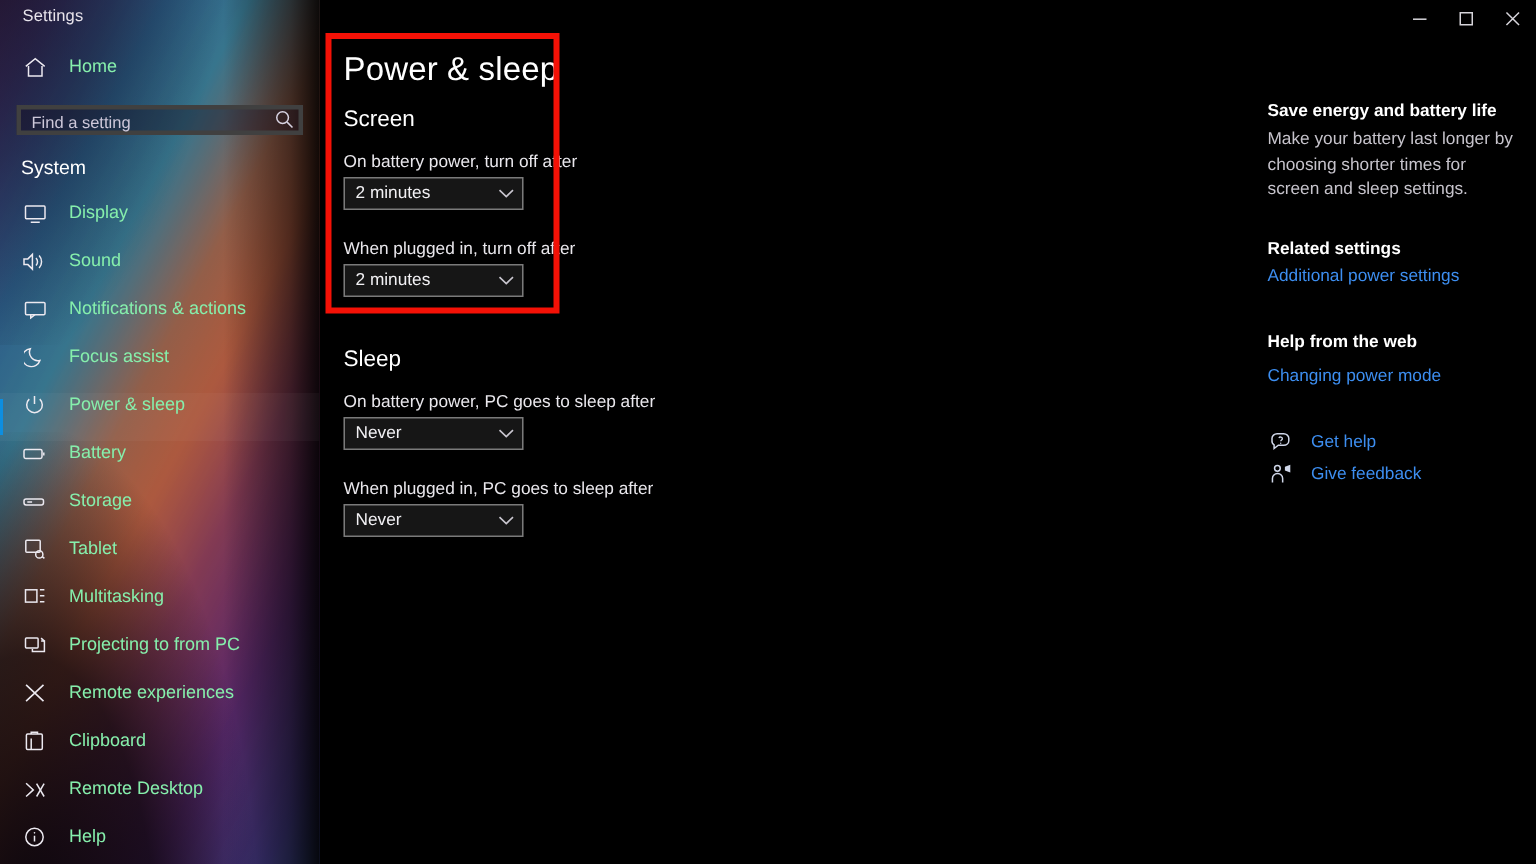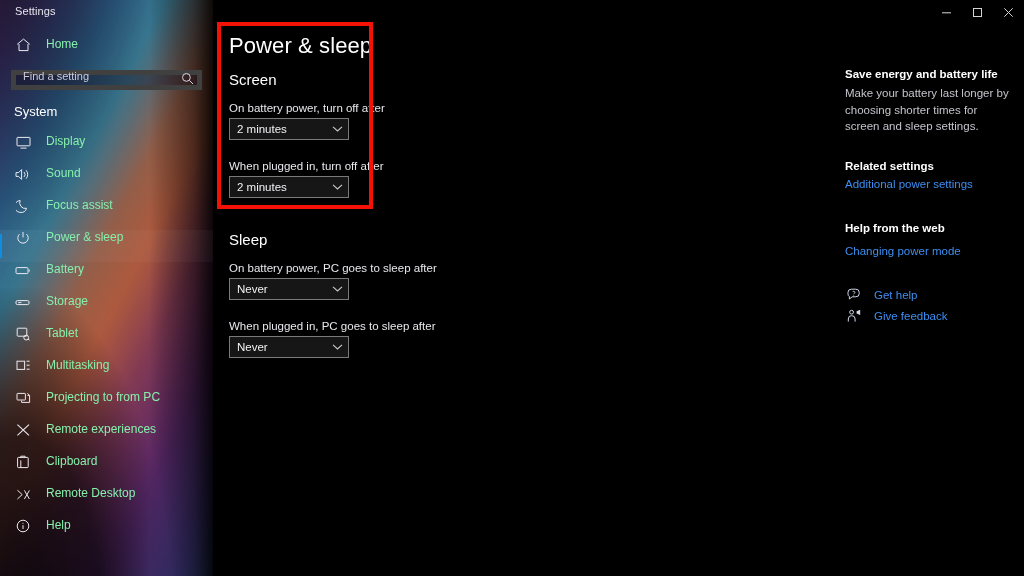--- a/index.html
+++ b/index.html
@@ -90,23 +90,23 @@
   }
   .nav-row .ic svg { display:block; }
   .nav-row .lbl { white-space:nowrap; }
 
   #home-row { position:absolute; left:0; top:37px; width:213px; }
 
   
   #search-wrap {
     position:absolute; left:11px; top:70px;
     width:191px; height:20px;
-    border:5px solid #404040;
+    border:3px solid #404040;
     background:rgba(20,12,28,0.42);
-    display:flex; align-items:flex-end;
+    display:flex; align-items:flex-start;
   }
   #search-input {
     flex:1; border:none; outline:none; background:transparent;
     color:#e6e2ec; font-size:11px;
     font-family:"Liberation Sans", sans-serif;
     padding:0 4px 0 7px; height:18px;
   }
   #search-input::placeholder { color:#cdc8da; opacity:1; }
   #search-icon { width:20px; display:flex; align-items:center; justify-content:center; }
 
@@ -245,20 +245,29 @@
               <svg width="16" height="13" viewBox="0 0 16 13" fill="none" stroke="#ece9f0" stroke-width="1">
                 <path d="M1 4.6 H3.6 L6.6 1.6 V11.4 L3.6 8.4 H1 Z"></path>
                 <path d="M9 4.0 a3.6 3.6 0 0 1 0 5"></path>
                 <path d="M11.1 2.3 a6.3 6.3 0 0 1 0 8.4"></path>
               </svg>
             </span>
             <span class="lbl">Sound</span>
           </div>
           <div class="nav-row">
             <span class="ic">
+              <svg width="15" height="13" viewBox="0 0 15 13" fill="none" stroke="#ece9f0" stroke-width="1">
+                <rect x="1" y="1.6" width="13" height="8.2" rx="0.8"></rect>
+                <path d="M4.5 9.8 L4.5 12 L7.3 9.8"></path>
+              </svg>
+            </span>
+            <span class="lbl">Notifications &amp; actions</span>
+          </div>
+          <div class="nav-row">
+            <span class="ic">
               <svg width="14" height="14" viewBox="0 0 14 14" fill="none" stroke="#ece9f0" stroke-width="1">
                 <path d="M10.6 9.3 A5.6 5.6 0 0 1 4.2 1.5 A6 6 0 1 0 10.6 9.3 Z"></path>
               </svg>
             </span>
             <span class="lbl">Focus assist</span>
           </div>
           <div class="nav-row selected">
             <span class="sel-bar" style="background: rgb(13, 142, 224);"></span>
             <span class="ic">
               <svg width="14" height="14" viewBox="0 0 14 14" fill="none" stroke="#ece9f0" stroke-width="1">

